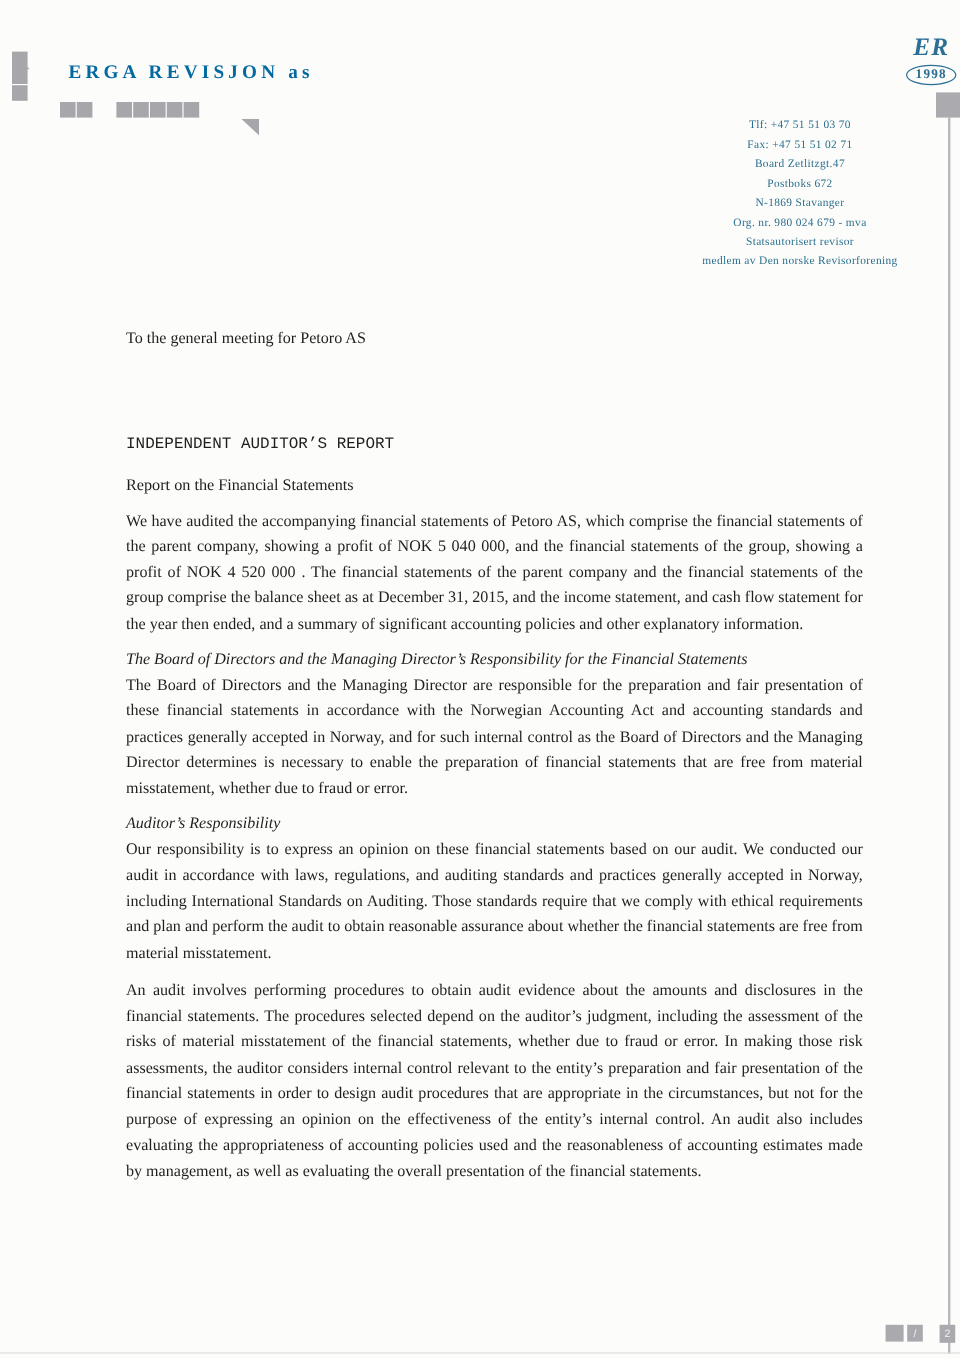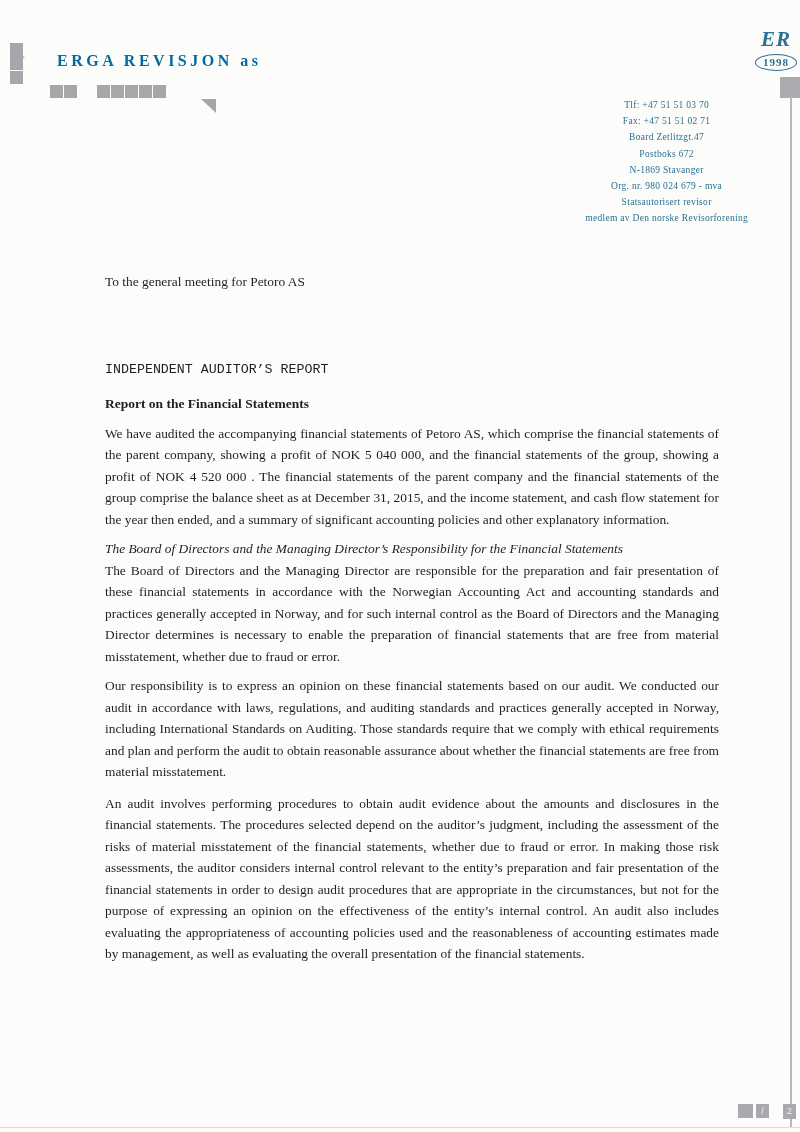--- a/index.html
+++ b/index.html
@@ -36,21 +36,21 @@
   .edge-square-top{position:absolute;left:780px;top:77px;width:20px;height:21px;background:#ababaf;}
   .edge-line{position:absolute;left:790px;top:97px;width:2px;height:1031px;background:#b7b7bc;}
   .bottom-line{position:absolute;left:0;top:1127px;width:800px;height:1px;background:#dcdcdc;}
   
   .doc{
     position:absolute;left:105px;top:243px;width:614px;
     font-size:13.4px;line-height:21.5px;text-align:justify;margin-top:28px;
   }
   .addressee{margin:0;}
   .doc-title{margin:66px 0 0 0;font-weight:normal;font-size:13.3px;font-family:Liberation Mono, monospace;}
-  .report-heading{margin:13px 0 0 0;font-weight:bold;font-size:13.5px;}
+  .report-heading{margin:13px 0 0 0;font-weight:normal;font-size:13.5px;}
   .para{margin:8px 0 0 0;}
   .para-gap{margin-top:10px;}
   .ital{font-style:italic;font-weight:normal;display:block;}
   
   .pagebox{position:absolute;background:#a9a9ae;color:#f2f2f2;
     font-family:"Liberation Sans", sans-serif;font-size:9px;line-height:14px;text-align:center;}
   .pb1{left:738px;top:1104px;width:15px;height:14px;}
   .pb2{left:756px;top:1104px;width:13px;height:14px;}
   .pb3{left:783px;top:1104px;width:13px;height:15px;}
 </style>
@@ -105,20 +105,21 @@
   <h2 class="report-heading">Report on the Financial Statements</h2>
 
   <p class="para">We have audited the accompanying financial statements of Petoro AS, which comprise the financial statements of the parent company, showing a profit of NOK 5 040 000, and the financial statements of the group, showing a profit of NOK 4 520 000 . The financial statements of the parent company and the financial statements of the group comprise the balance sheet as at December 31, 2015, and the income statement, and cash flow statement for the year then ended, and a summary of significant accounting policies and other explanatory information.</p>
 
   <div class="para">
     <span class="ital">The Board of Directors and the Managing Director’s Responsibility for the Financial Statements</span>
     <span>The Board of Directors and the Managing Director are responsible for the preparation and fair presentation of these financial statements in accordance with the Norwegian Accounting Act and accounting standards and practices generally accepted in Norway, and for such internal control as the Board of Directors and the Managing Director determines is necessary to enable the preparation of financial statements that are free from material misstatement, whether due to fraud or error.</span>
   </div>
 
   <div class="para">
+    <span class="ital">Auditor’s Responsibility</span>
     <span>Our responsibility is to express an opinion on these financial statements based on our audit. We conducted our audit in accordance with laws, regulations, and auditing standards and practices generally accepted in Norway, including International Standards on Auditing. Those standards require that we comply with ethical requirements and plan and perform the audit to obtain reasonable assurance about whether the financial statements are free from material misstatement.</span>
   </div>
 
   <p class="para para-gap">An audit involves performing procedures to obtain audit evidence about the amounts and disclosures in the financial statements. The procedures selected depend on the auditor’s judgment, including the assessment of the risks of material misstatement of the financial statements, whether due to fraud or error. In making those risk assessments, the auditor considers internal control relevant to the entity’s preparation and fair presentation of the financial statements in order to design audit procedures that are appropriate in the circumstances, but not for the purpose of expressing an opinion on the effectiveness of the entity’s internal control. An audit also includes evaluating the appropriateness of accounting policies used and the reasonableness of accounting estimates made by management, as well as evaluating the overall presentation of the financial statements.</p>
 
 </div>
 
 <div class="pagebox pb1"></div>
 <div class="pagebox pb2">/</div>
 <div class="pagebox pb3">2</div>

